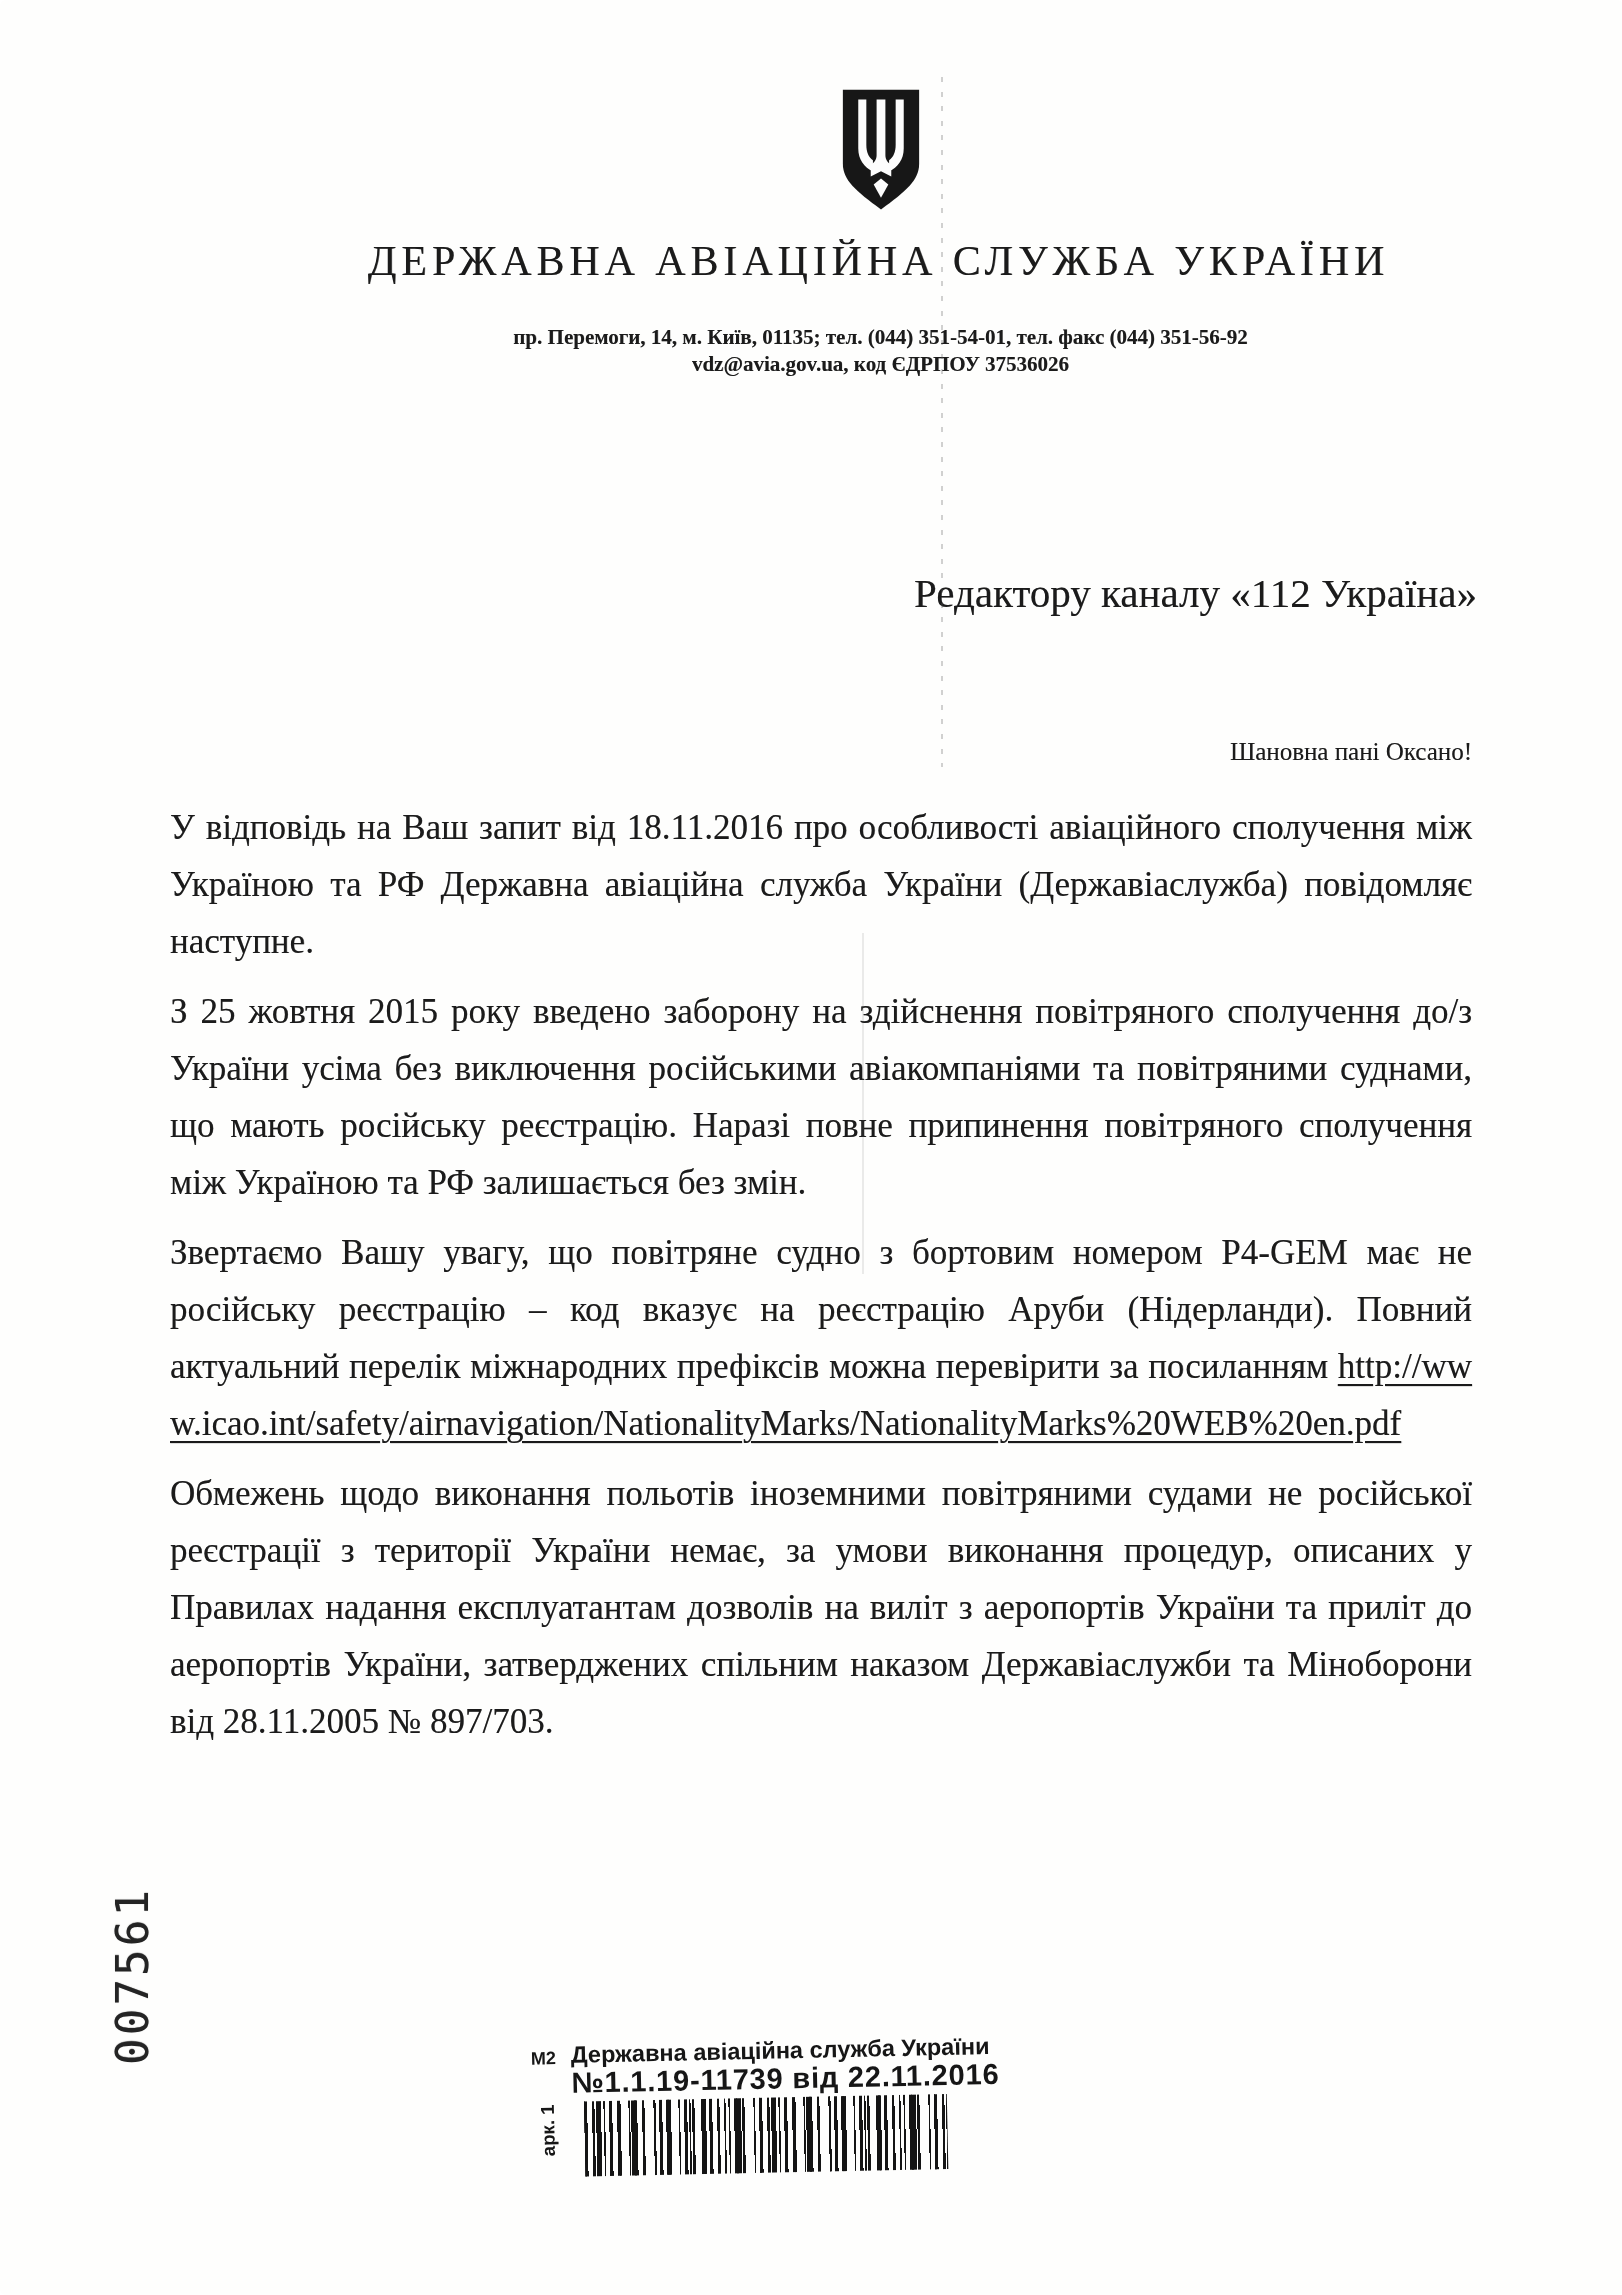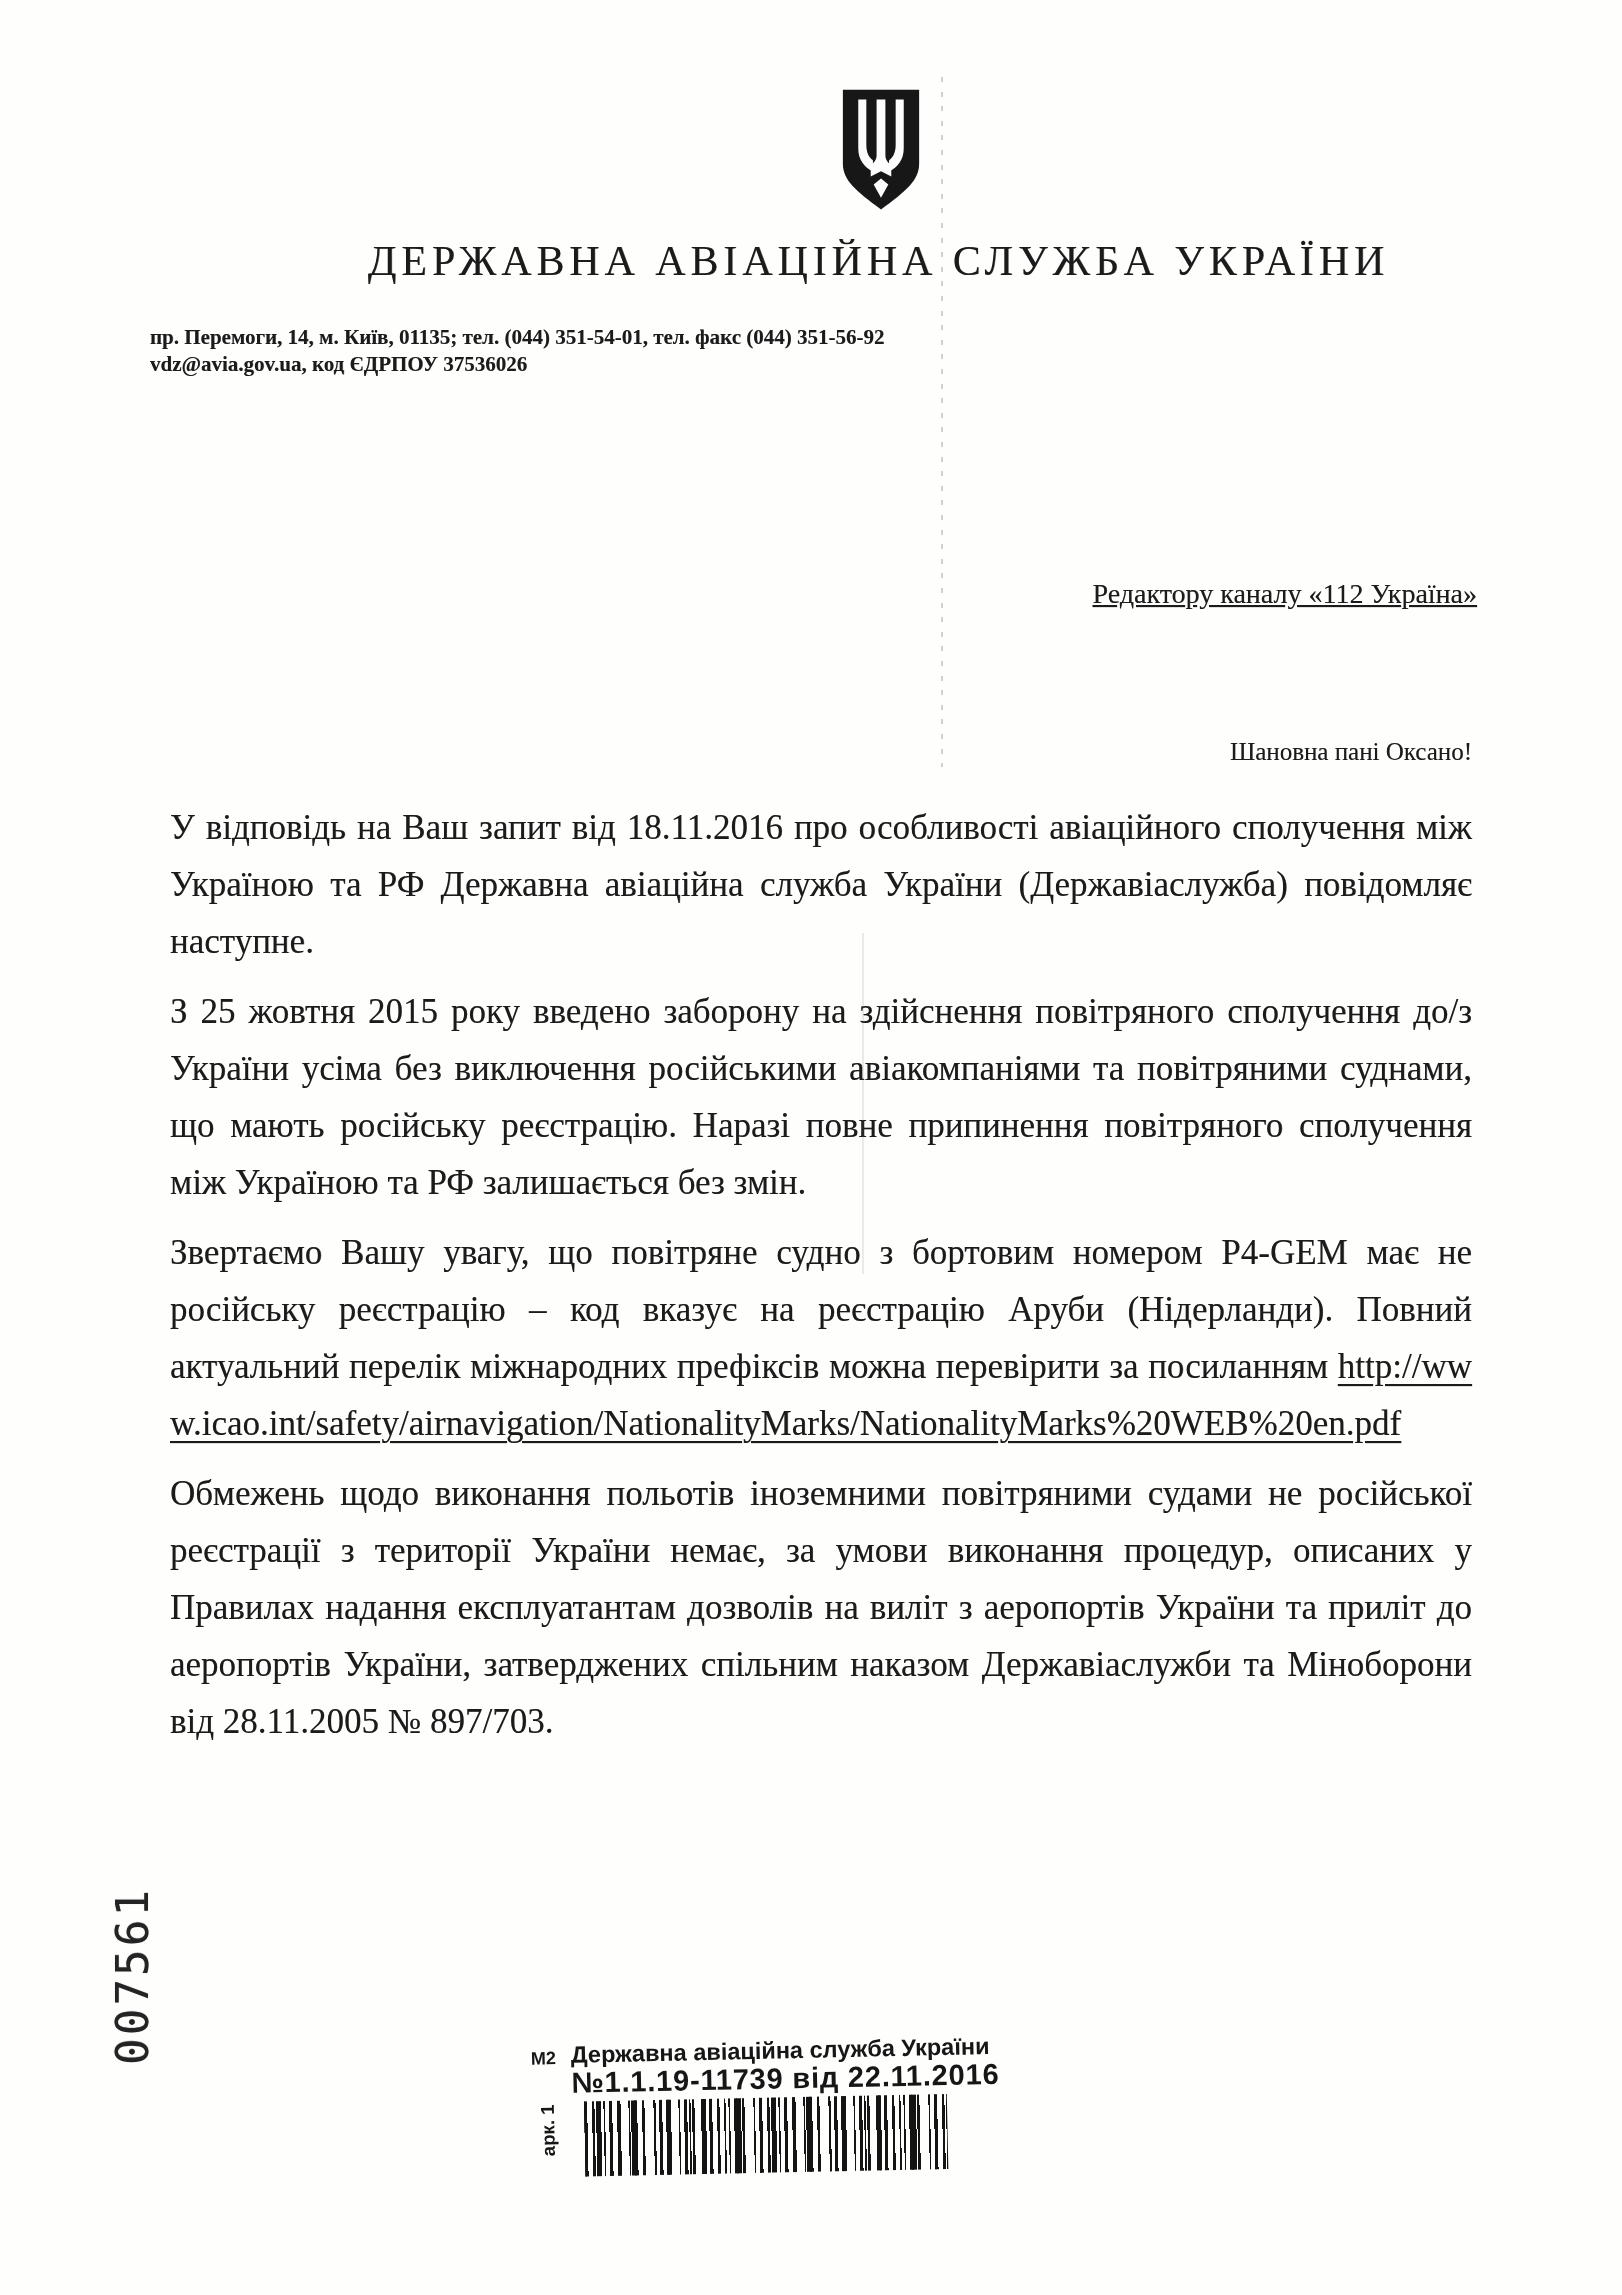--- a/index.html
+++ b/index.html
@@ -24,34 +24,34 @@
     left: 134px; top: 237px; width: 1489px;
     text-align: center;
     font-size: 42px;
     letter-spacing: 4.9px;
     white-space: nowrap;
     text-shadow: 0.4px 0.4px 0.6px rgba(20,20,20,0.45);
   }
   .letterhead-contacts {
     position: absolute;
     left: 150px; top: 324px; width: 1461px;
+    text-align: center;
     font-size: 21px;
     font-weight: bold;
     line-height: 27px;
     text-shadow: 0.3px 0.3px 0.5px rgba(20,20,20,0.4);
   }
   
   .addressee {
     position: absolute;
     right: 146px; top: 568px;
     text-align: right;
-    font-size: 28px;
+    font-size: 41px;
     line-height: 51px;
     text-shadow: 0.3px 0.3px 0.6px rgba(20,20,20,0.45);
-    text-decoration: underline;
   }
   
   .salutation {
     position: absolute;
     left: 162px; top: 738px; width: 1310px;
     text-align: right;
     font-size: 25px;
     text-shadow: 0.3px 0.3px 0.6px rgba(20,20,20,0.45);
   }
   .letter-body {

